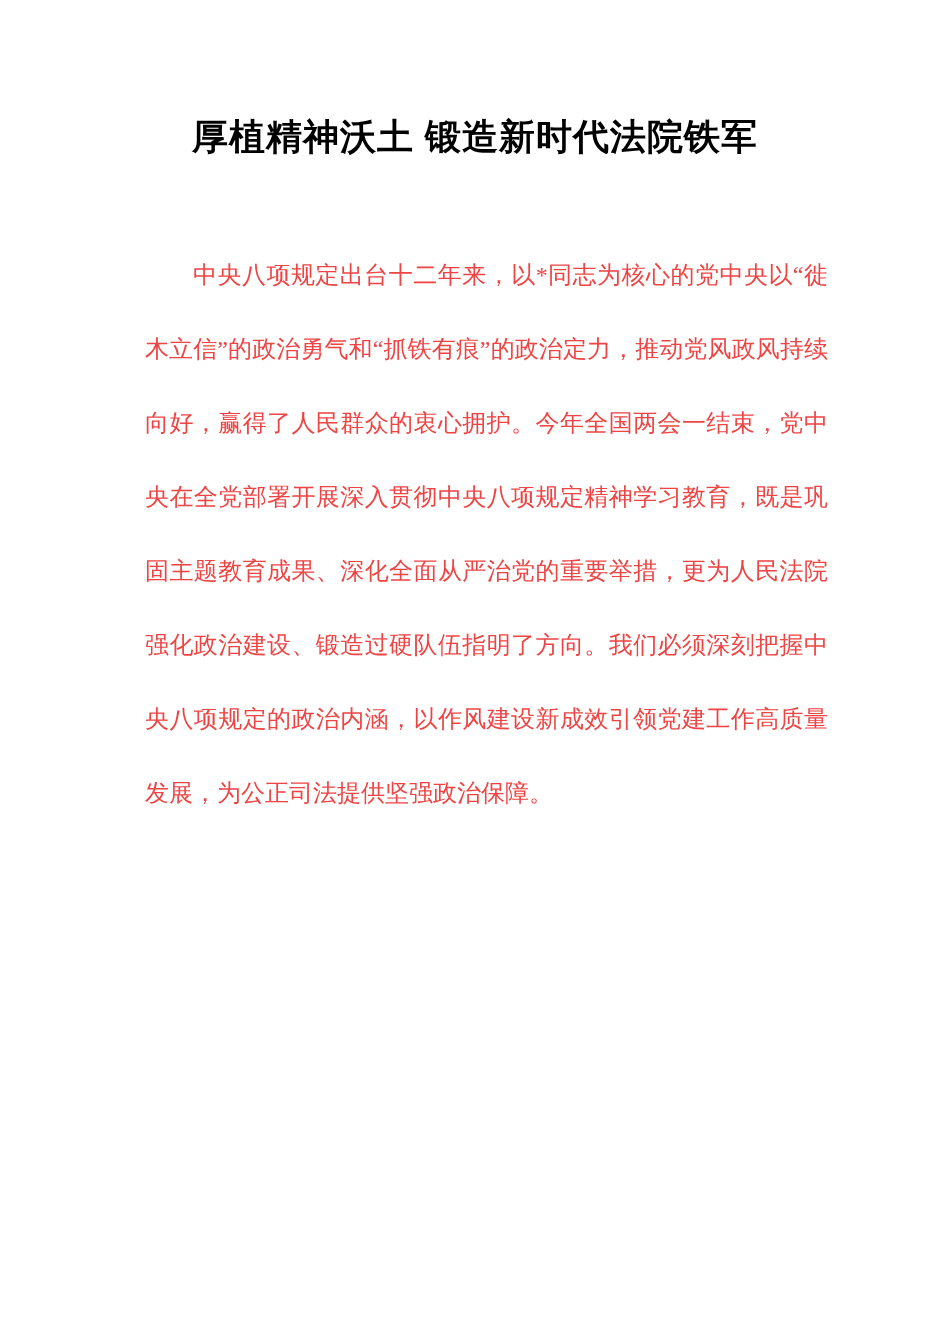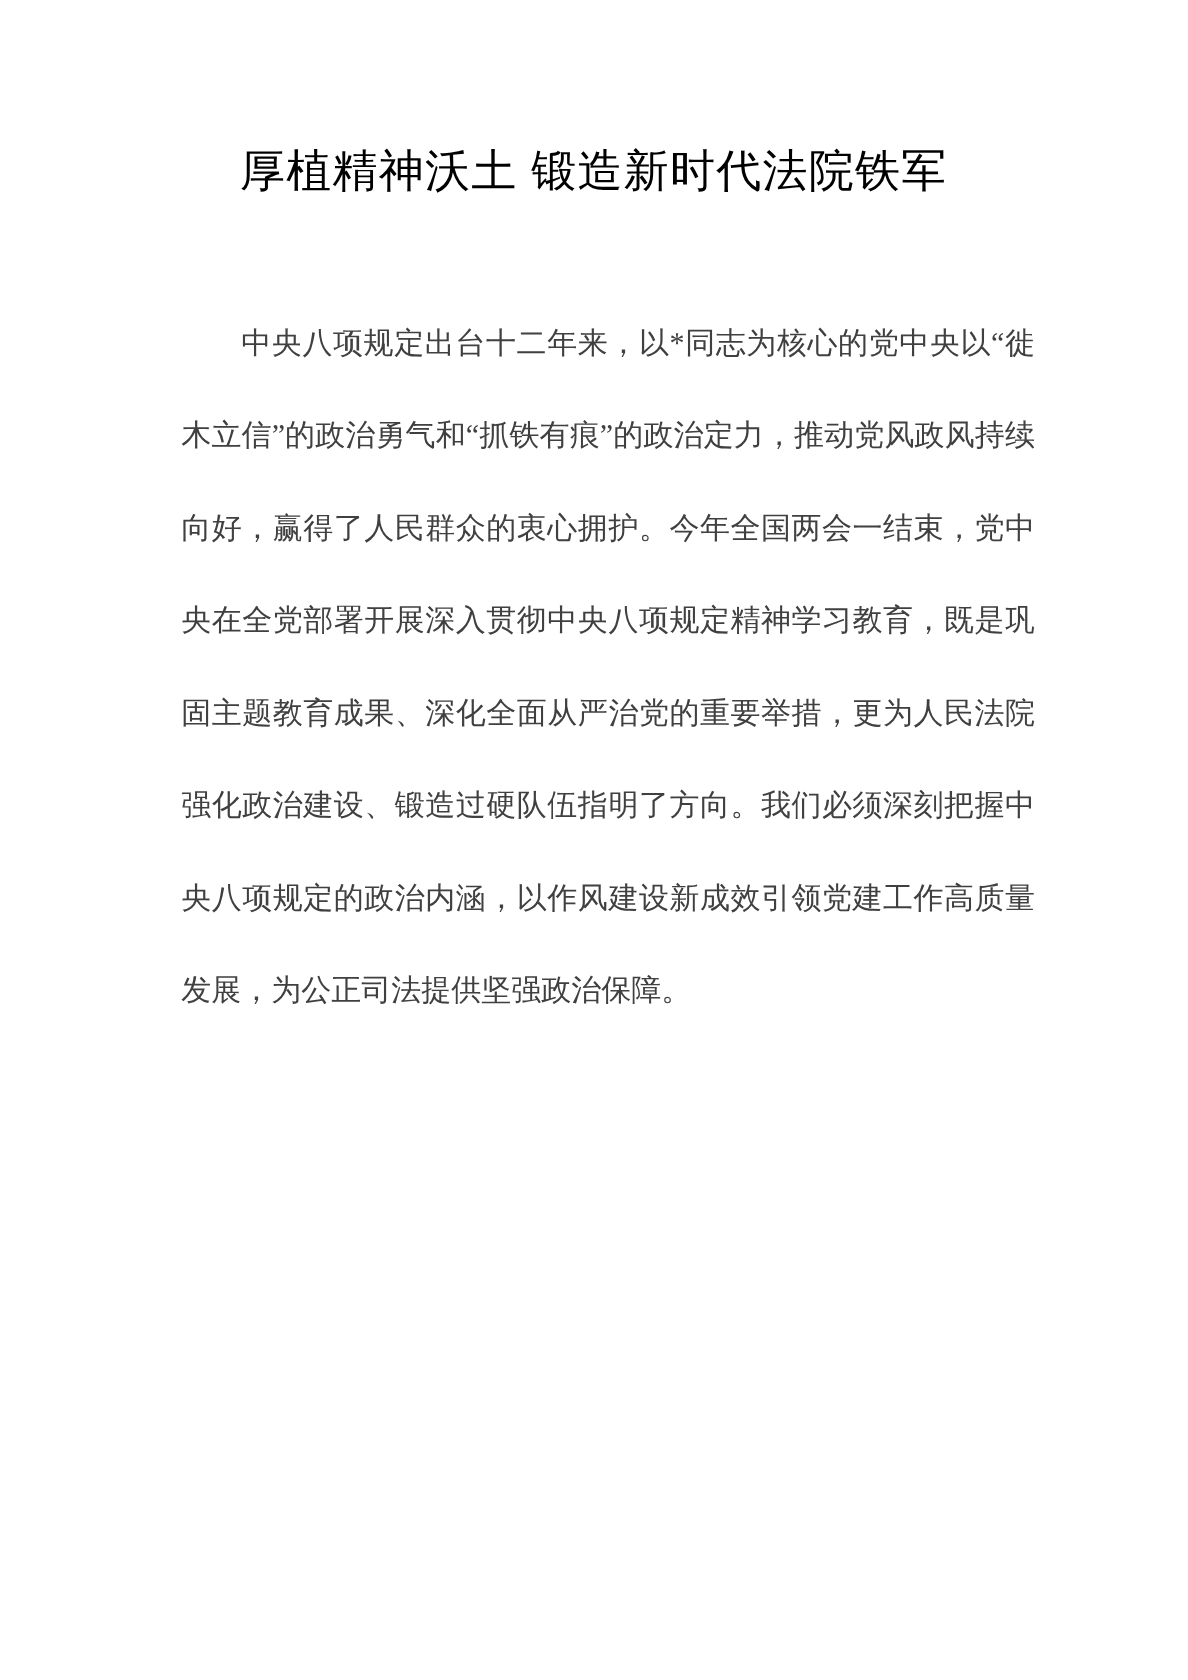--- a/index.html
+++ b/index.html
@@ -13,33 +13,33 @@
     height: 1344px;
     background: #ffffff;
     color: #000000;
     overflow: hidden;
   }
   .doc-title {
     margin: 0;
     padding-top: 114px;
     text-align: center;
     font-family: "Liberation Sans", "DejaVu Sans", sans-serif;
-    font-weight: 400;
+    font-weight: 700;
     font-size: 36px;
     line-height: 46px;
     letter-spacing: 1px;
     color: #000000;
   }
   .doc-body {
     margin: 78px 0 0 145px;
     width: 683px;
     font-family: "Liberation Serif", "DejaVu Serif", serif;
     font-size: 24px;
     line-height: 74px;
-    color: #404040;
+    color: #ef4444;
     text-align: justify;
     text-align-last: left;
   }
   .doc-body p {
     margin: 0;
     padding: 0;
     text-indent: 48px;
     word-break: break-all;
   }
   .run-normal {

